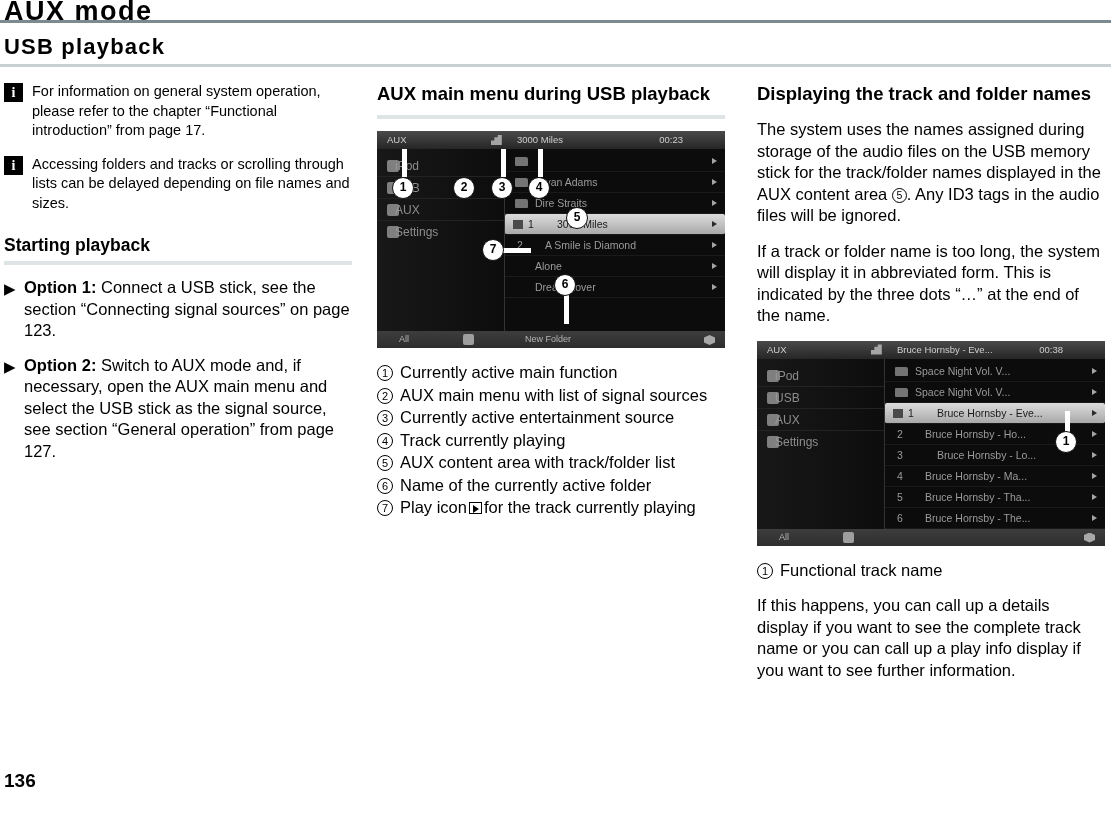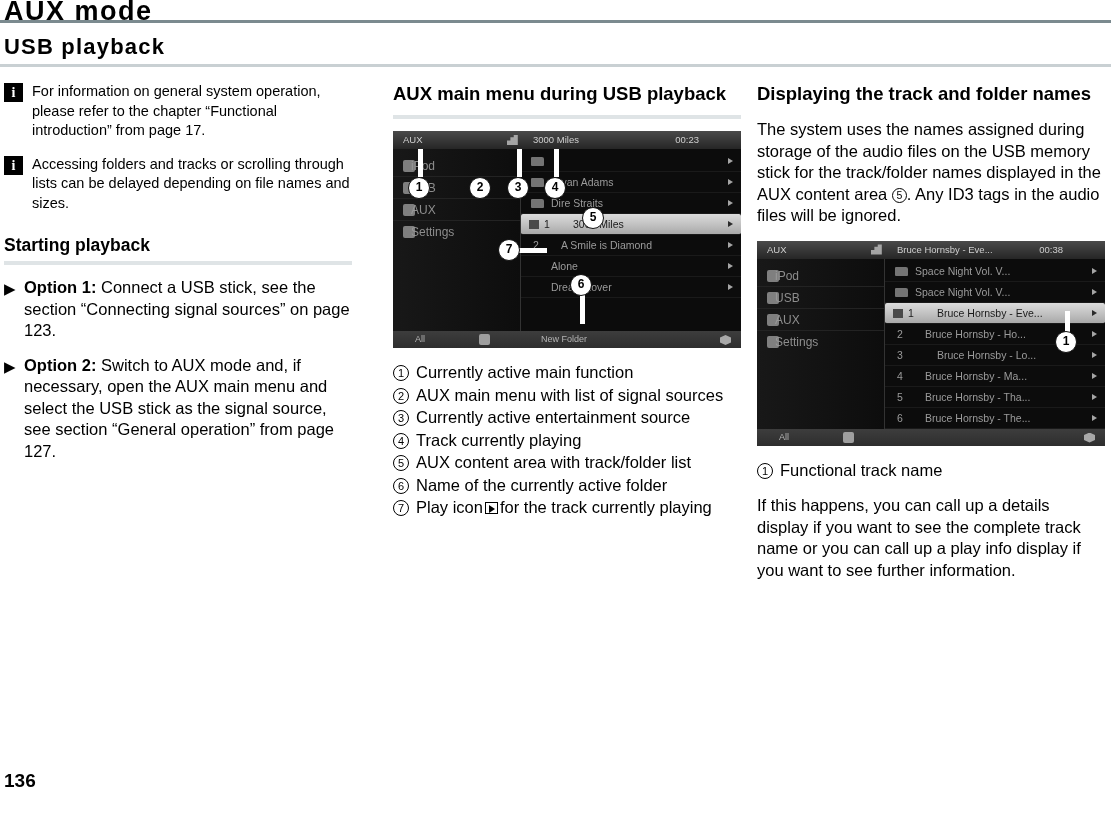--- a/index.html
+++ b/index.html
@@ -48,21 +48,21 @@
     background: #c9d0d3;
   }
 
   
   .col {
     position: absolute;
     top: 82px;
     width: 348px;
   }
   .col-1 { left: 4px; }
-  .col-2 { left: 393px; }
+  .col-2 { left: 377px; }
   .col-3 { left: 757px; }
 
   
   .note {
     display: flex;
     align-items: flex-start;
     margin-bottom: 14px;
   }
   .info-icon {
     flex: 0 0 auto;
@@ -526,20 +526,21 @@
   </div>
 
   <div class="col col-3">
 
     <div class="col-head">Displaying the track and folder names</div>
 
     <div class="body-p" style="margin-top:14px">
       <span>The system uses the names assigned during storage of the audio files on the USB memory stick for the track/folder names displayed in the AUX content area </span><span class="circ">5</span><span>. Any ID3 tags in the audio files will be ignored.</span>
     </div>
 
+    <div class="body-p">If a track or folder name is too long, the system will display it in abbreviated form. This is indicated by the three dots “…” at the end of the name.</div>
 
     <div class="shot shot-2">
 
       <div class="shot-status">
         <span class="st-left">AUX</span>
         <span class="st-icons"></span>
         <span class="st-mid">Bruce Hornsby - Eve...</span>
         <span class="st-right">00:38</span>
       </div>
 

